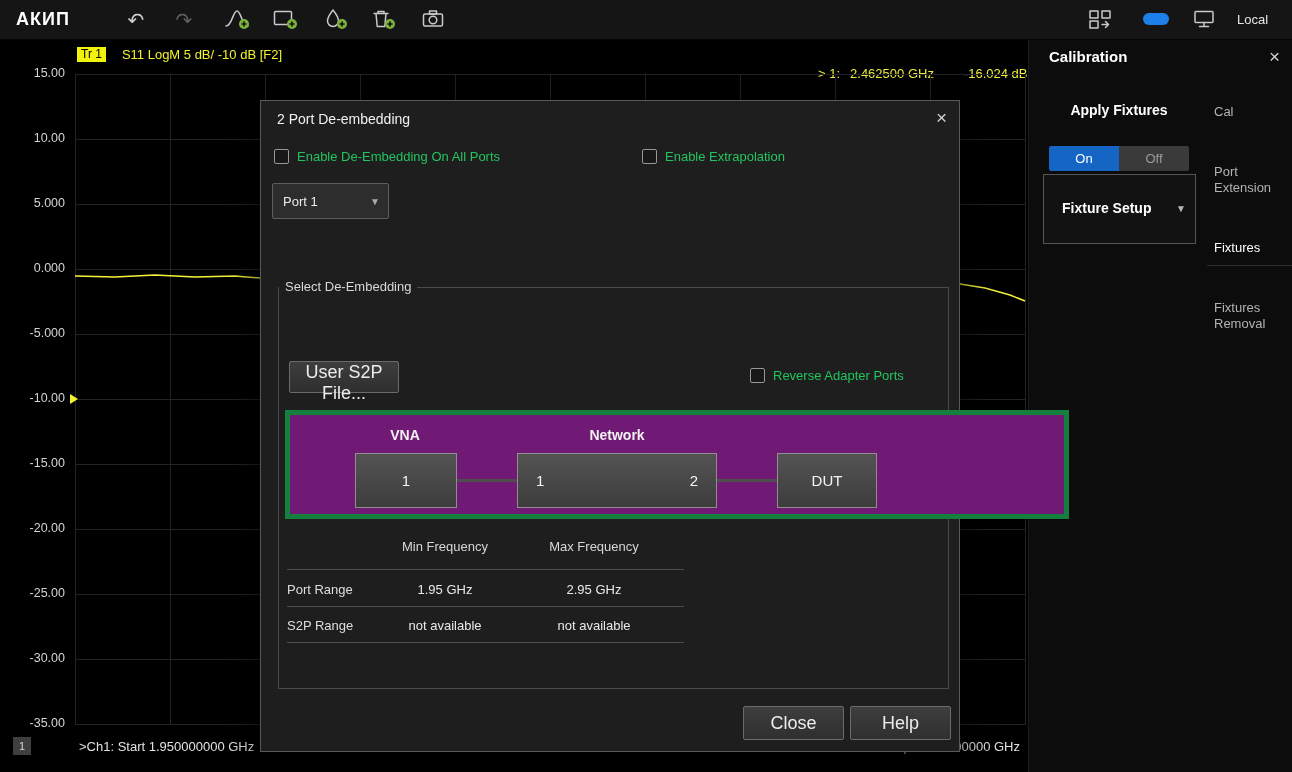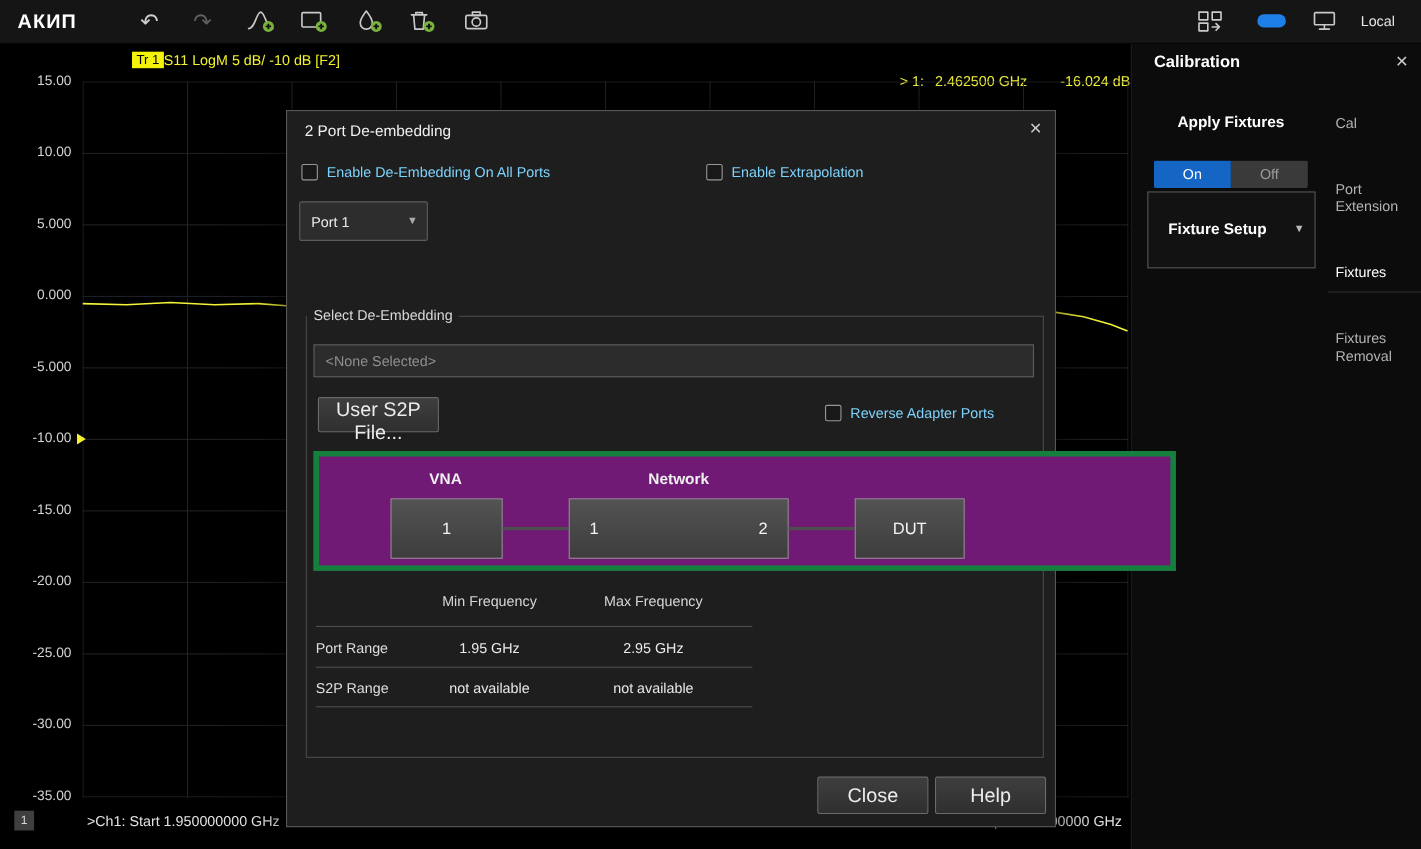--- a/index.html
+++ b/index.html
@@ -17,21 +17,21 @@
   .plus-st { stroke:#121212; stroke-width:1.7; fill:none; }
   .local { position:absolute; left:1237px; top:12px; color:#e6e6e6; font-size:13px; }
 
   
   .grid { position:absolute; left:75px; top:74px; width:951px; height:651px;
     background-image: linear-gradient(to right, #212328 1px, transparent 1px),
                       linear-gradient(to bottom, #212328 1px, transparent 1px);
     background-size: 95px 65px; }
   .trace-svg { position:absolute; left:75px; top:74px; pointer-events:none; }
   .ylab { position:absolute; width:60px; left:5px; text-align:right; color:#d4d4d4; font-size:12.5px; }
-  .trace-hdr { position:absolute; left:77px; top:47px; font-size:13px; color:#f2f22e; display:flex; align-items:flex-end; gap:0;margin-left:43px; }
+  .trace-hdr { position:absolute; left:77px; top:47px; font-size:13px; color:#f2f22e; display:flex; align-items:flex-end; gap:16px; }
   .tr-badge { background:#f2f20a; color:#000; padding:0 4px; font-size:12px; line-height:15px; }
   .mreadout { position:absolute; left:818px; top:66px; font-size:13px; color:#f2f23a; display:flex; }
   .mreadout .freq { margin-left:10px; } .mreadout .val { margin-left:30px; }
   .refmark { position:absolute; left:70px; top:394px; width:0; height:0;
     border-left:8px solid #f2f22e; border-top:5px solid transparent; border-bottom:5px solid transparent; }
   .bl-label { position:absolute; left:79px; top:739px; color:#e2e2e2; font-size:13px; }
   .br-label { position:absolute; right:272px; top:739px; color:#e2e2e2; font-size:13px; z-index:1; }
   .ch-badge { position:absolute; left:13px; top:737px; width:18px; height:18px; background:#3f3f3f; color:#d8d8d8; font-size:11px; display:flex; align-items:center; justify-content:center; }
 
   
@@ -50,21 +50,21 @@
   .tab { position:absolute; left:178px; width:86px; color:#b3b3b3; font-size:13px; padding-left:7px; cursor:pointer; line-height:16px; }
   .tab.active { color:#fff; }
   .tab-sep { position:absolute; left:178px; width:86px; height:1px; background:#2c2c2c; }
 
   
   .dialog { position:absolute; left:260px; top:100px; width:700px; height:652px; background:#1e1e1e; border:1px solid #585858; box-shadow:0 12px 40px rgba(0,0,0,.75); z-index:10; }
   .dlg-title { position:absolute; left:16px; top:10px; color:#f0f0f0; font-size:14px; }
   .dlg-close { position:absolute; right:12px; top:7px; }
   .cbx { width:15px; height:15px; border:1px solid #979797; background:#181818; border-radius:2px; display:inline-block; flex:none; }
   .cbrow { position:absolute; display:flex; align-items:center; gap:8px; cursor:pointer; }
-  .cb-label { color:#7dd3fc; font-size:13px; white-space:nowrap; }
+  .cb-label { color:#22c55e; font-size:13px; white-space:nowrap; }
   .select { position:absolute; background:#2d2d2d; border:1px solid #5d5d5d; border-radius:2px; color:#ebebeb; font-size:13px; display:flex; align-items:center; padding:0 10px; cursor:pointer; }
   .select .car { position:absolute; right:8px; color:#aaa; font-size:10px; }
   .group { position:absolute; border:1px solid #4a4a4a; }
   .legend { position:absolute; top:-9px; background:#1e1e1e; padding:0 6px; color:#d9d9d9; font-size:13px; white-space:nowrap; }
   .radiorow { position:absolute; display:flex; align-items:center; gap:10px; cursor:pointer; }
   .radio { width:15px; height:15px; border-radius:50%; border:2px solid #8f8f8f; position:relative; flex:none; }
   .radio.sel { border-color:#2e86df; }
   .radio.sel::after { content:""; position:absolute; inset:2px; border-radius:50%; background:#2e86df; }
   .rlabel { color:#e6e6e6; font-size:13px; white-space:nowrap; }
   .txtinput { position:absolute; background:#2c2c2c; border:1px solid #5d5d5d; color:#ececec; font-size:13px; padding:0 10px; font-family:"Liberation Sans",sans-serif; }
@@ -243,21 +243,20 @@
 
     <div class="select" style="left:11px; top:82px; width:117px; height:36px;">
       <span>Port 1</span>
       <span class="car">▼</span>
     </div>
 
 
     <div class="group" style="left:17px; top:186px; width:671px; height:402px;">
       <span class="legend" style="left:0px;">Select De-Embedding</span>
 
-      <input class="txtinput" style="left: 6px; top: 25px; width: 655px; height: 30px;" readonly="" placeholder="&lt;None Selected&gt;">
 
       <button class="btn" style="left:10px; top:73px; width:110px; height:32px;">User S2P File...</button>
 
       <div class="cbrow" style="left:471px; top:80px;">
         <span class="cbx"></span>
         <span class="cb-label">Reverse Adapter Ports</span>
       </div>
 
       <div class="diagram">
         <div class="node-label" style="left:59px; width:112px;">VNA</div>

